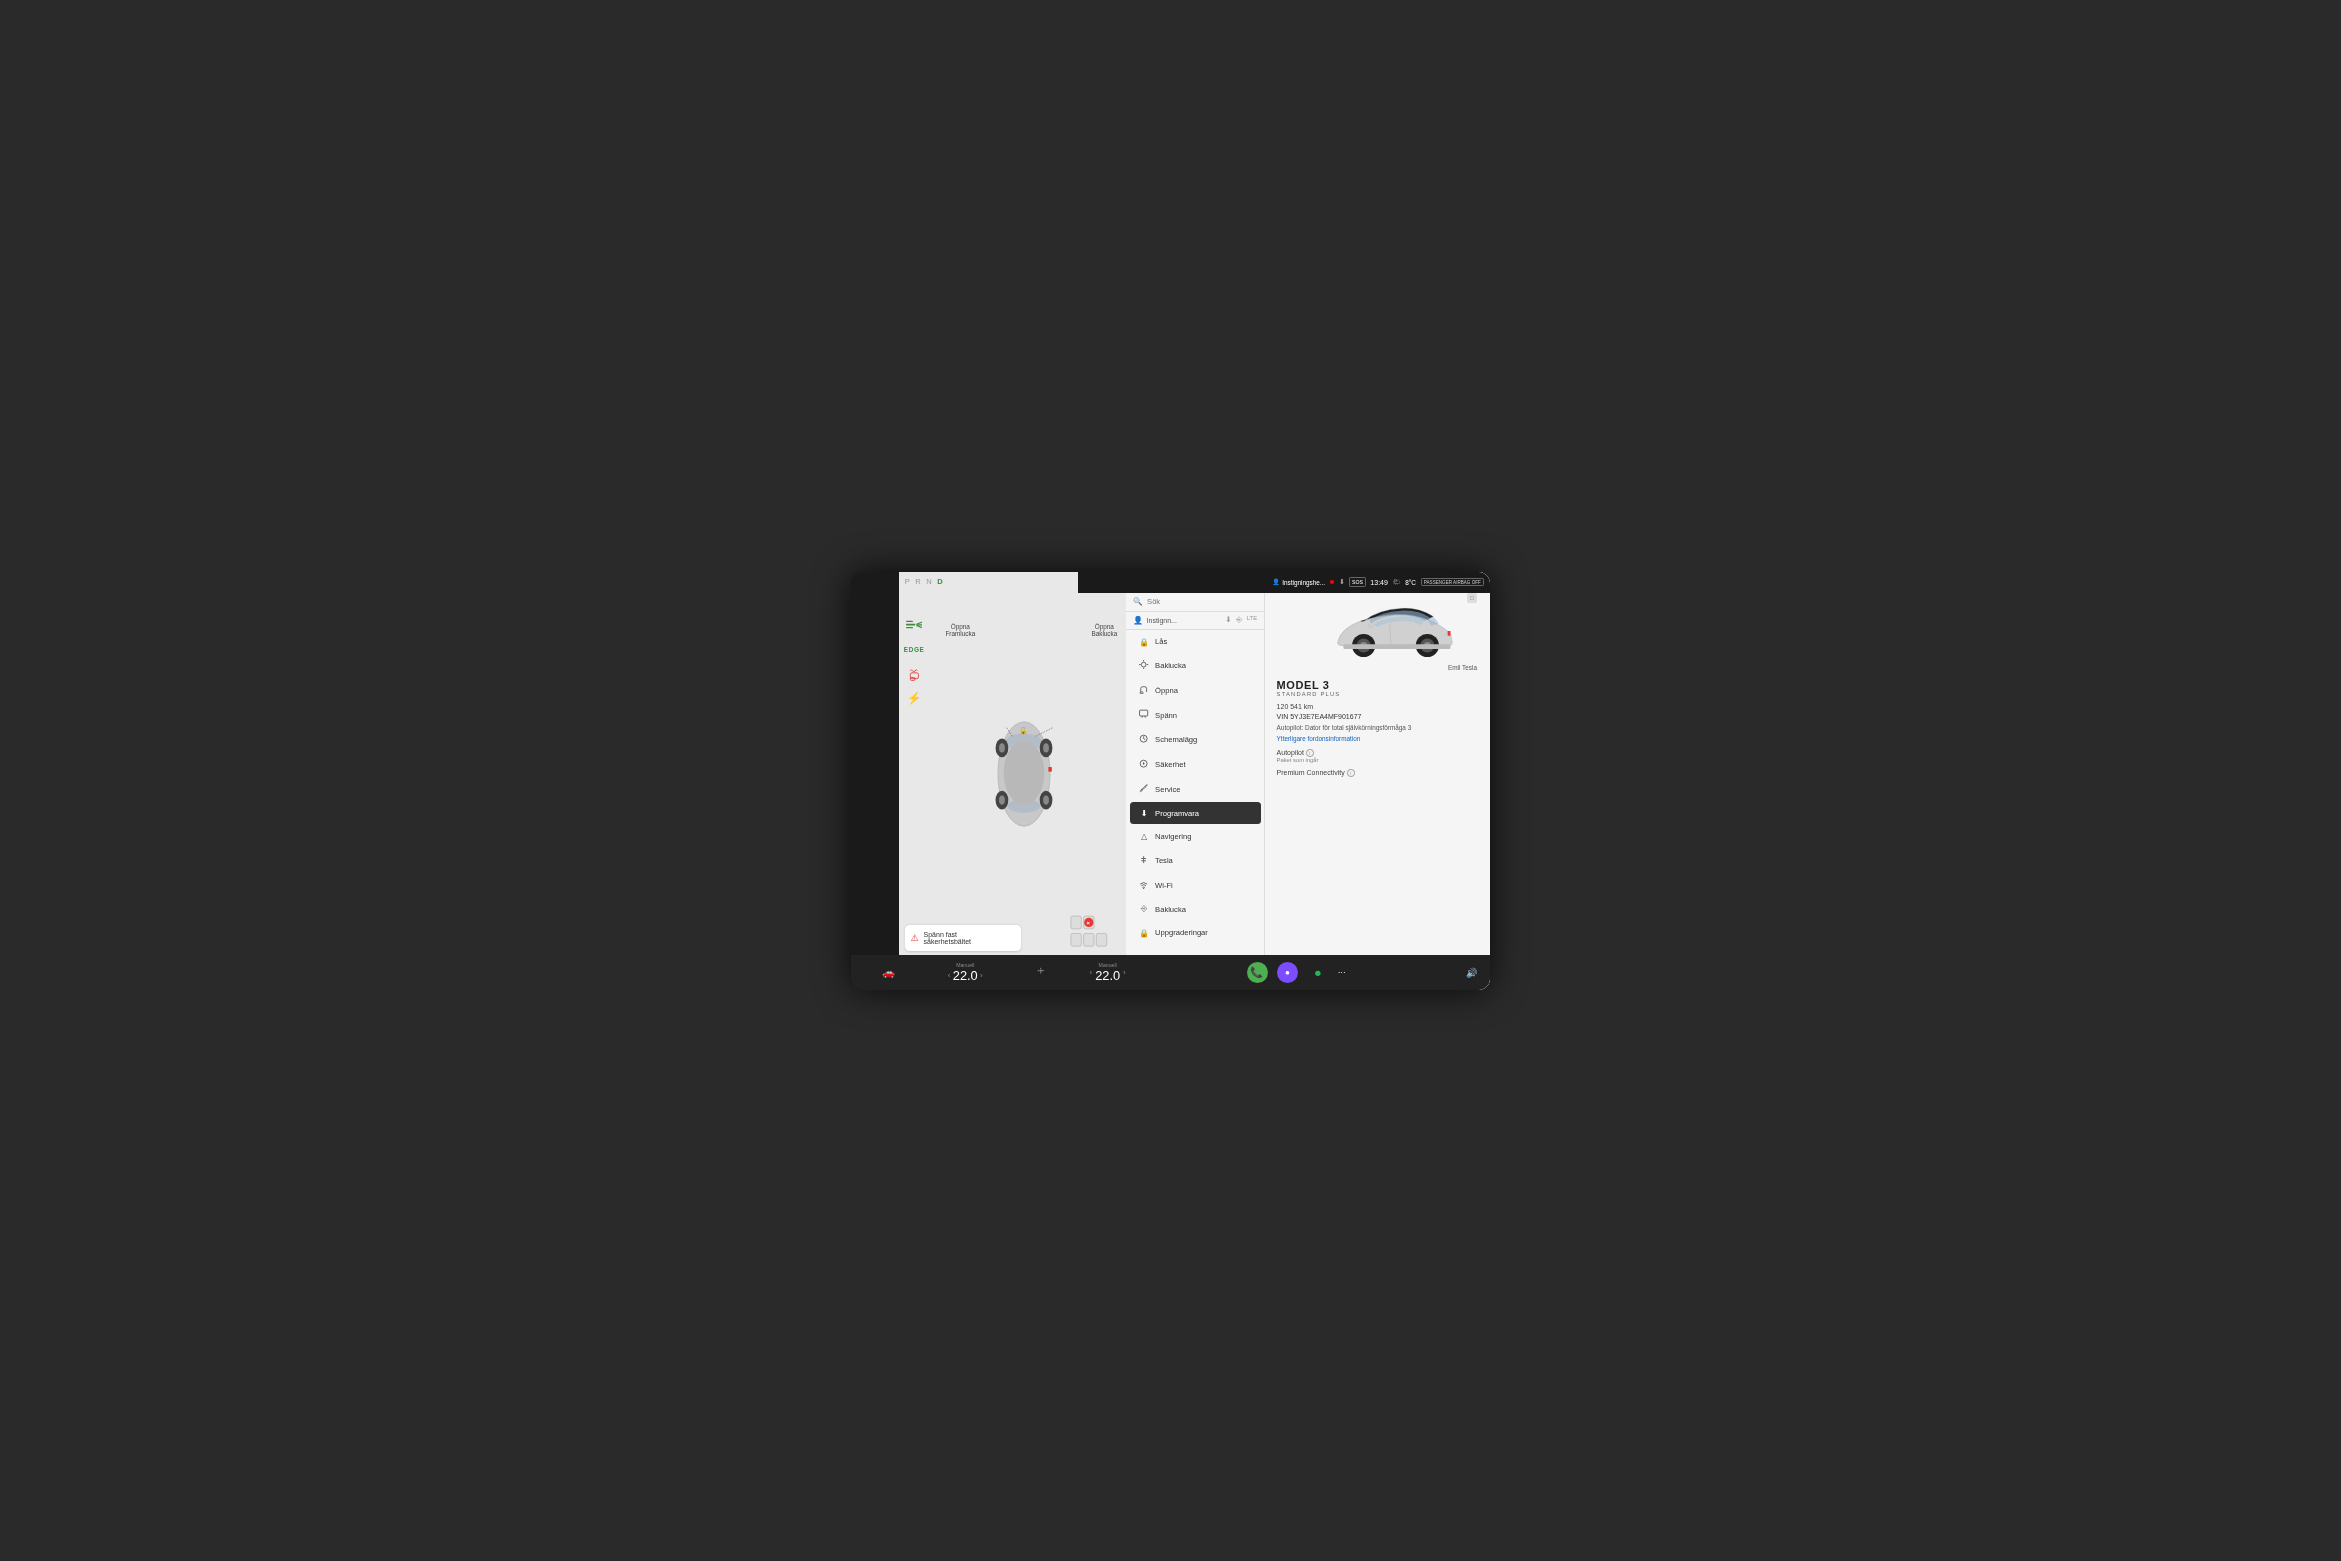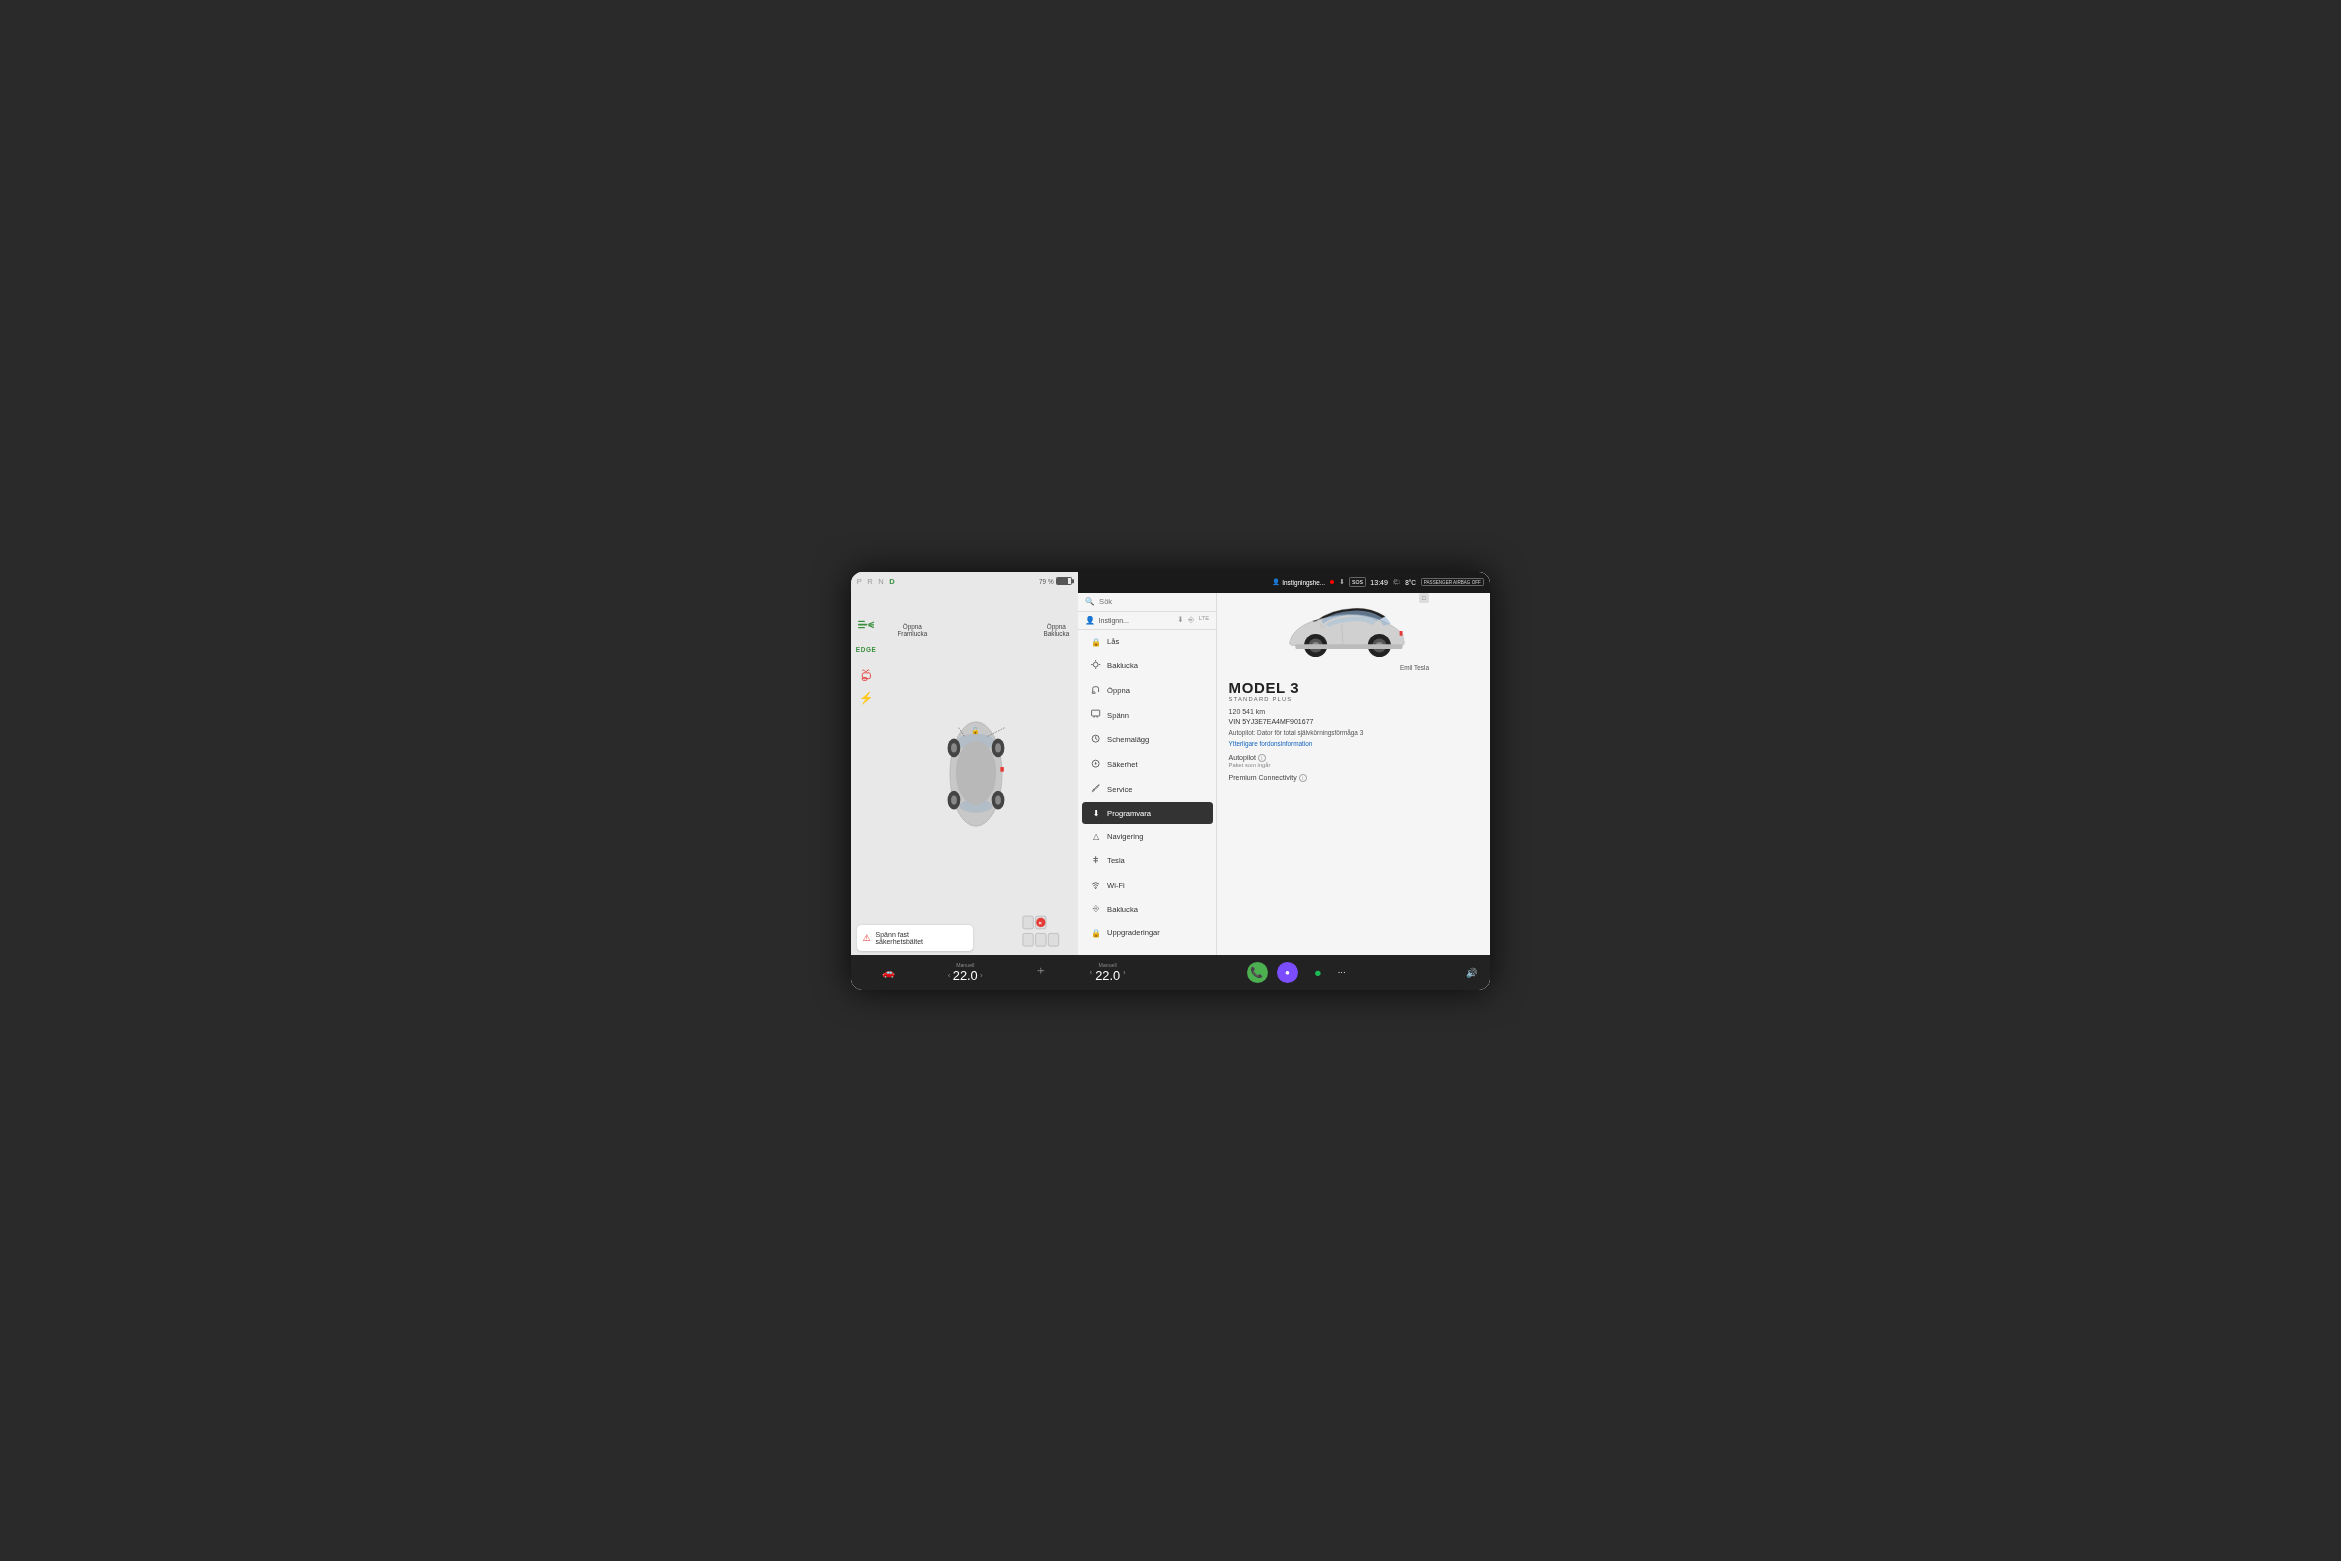--- a/index.html
+++ b/index.html
@@ -21,20 +21,21 @@
       position: relative;
       box-shadow: 0 0 35px rgba(0,0,0,0.8);
     }
 
     .screen {
       width: 100%;
       height: 100%;
       background: #f0f0f0;
       display: flex;
       flex-direction: column;
+      margin-left: 48px;
     }
 
     
     .status-bar {
       height: 21px;
       background: #1a1a1a;
       display: flex;
       align-items: center;
       justify-content: flex-end;
       padding: 0 5.8px;
@@ -322,21 +323,21 @@
 
     .owner-name {
       position: absolute;
       bottom: 0;
       right: 0;
       font-size: 6.4px;
       color: #555;
     }
 
     .model-name {
-      font-size: 15px;
+      font-size: 11px;
       font-weight: 700;
       color: #222;
       letter-spacing: 0.6px;
     }
 
     .model-variant {
       font-size: 5.8px;
       color: #666;
       letter-spacing: 1.2px;
       margin-bottom: 5.8px;

